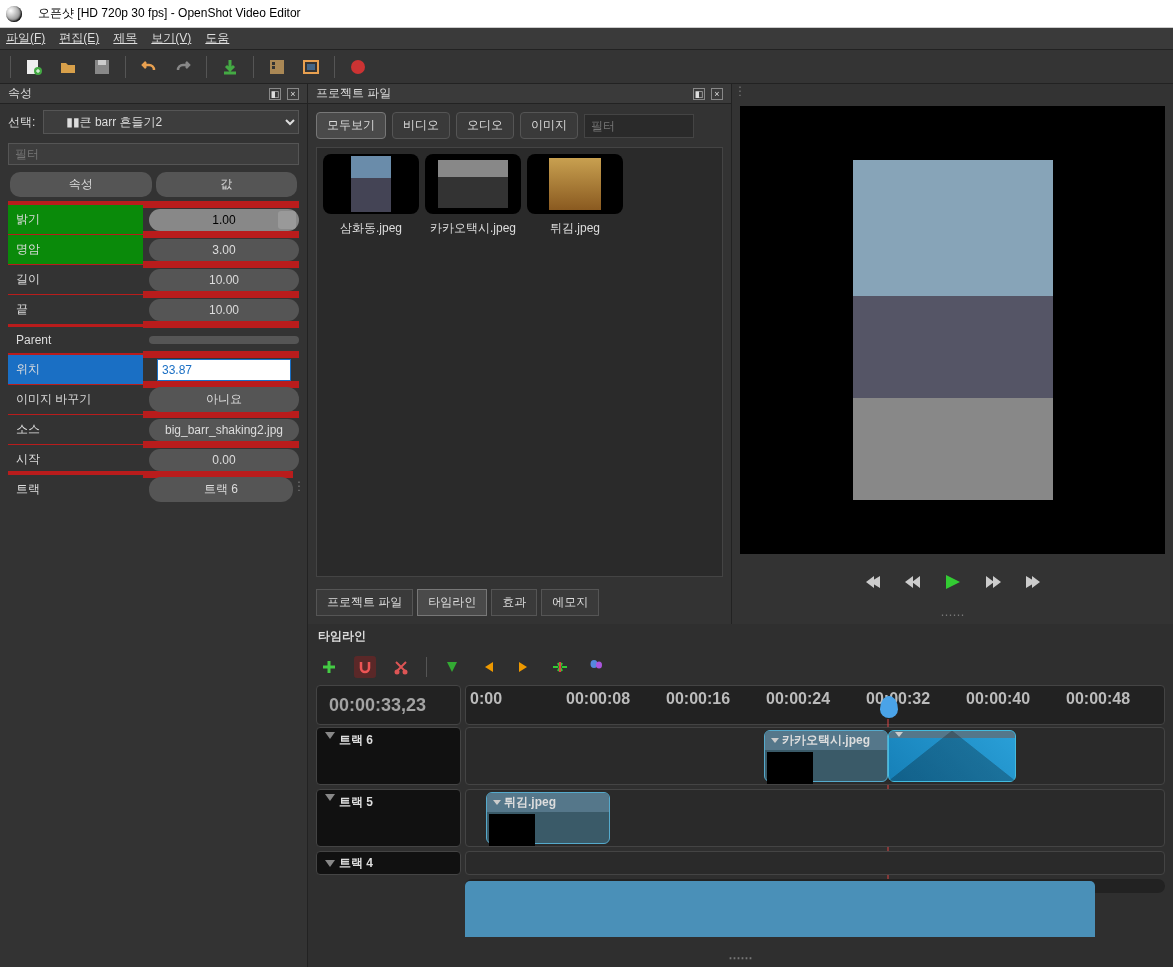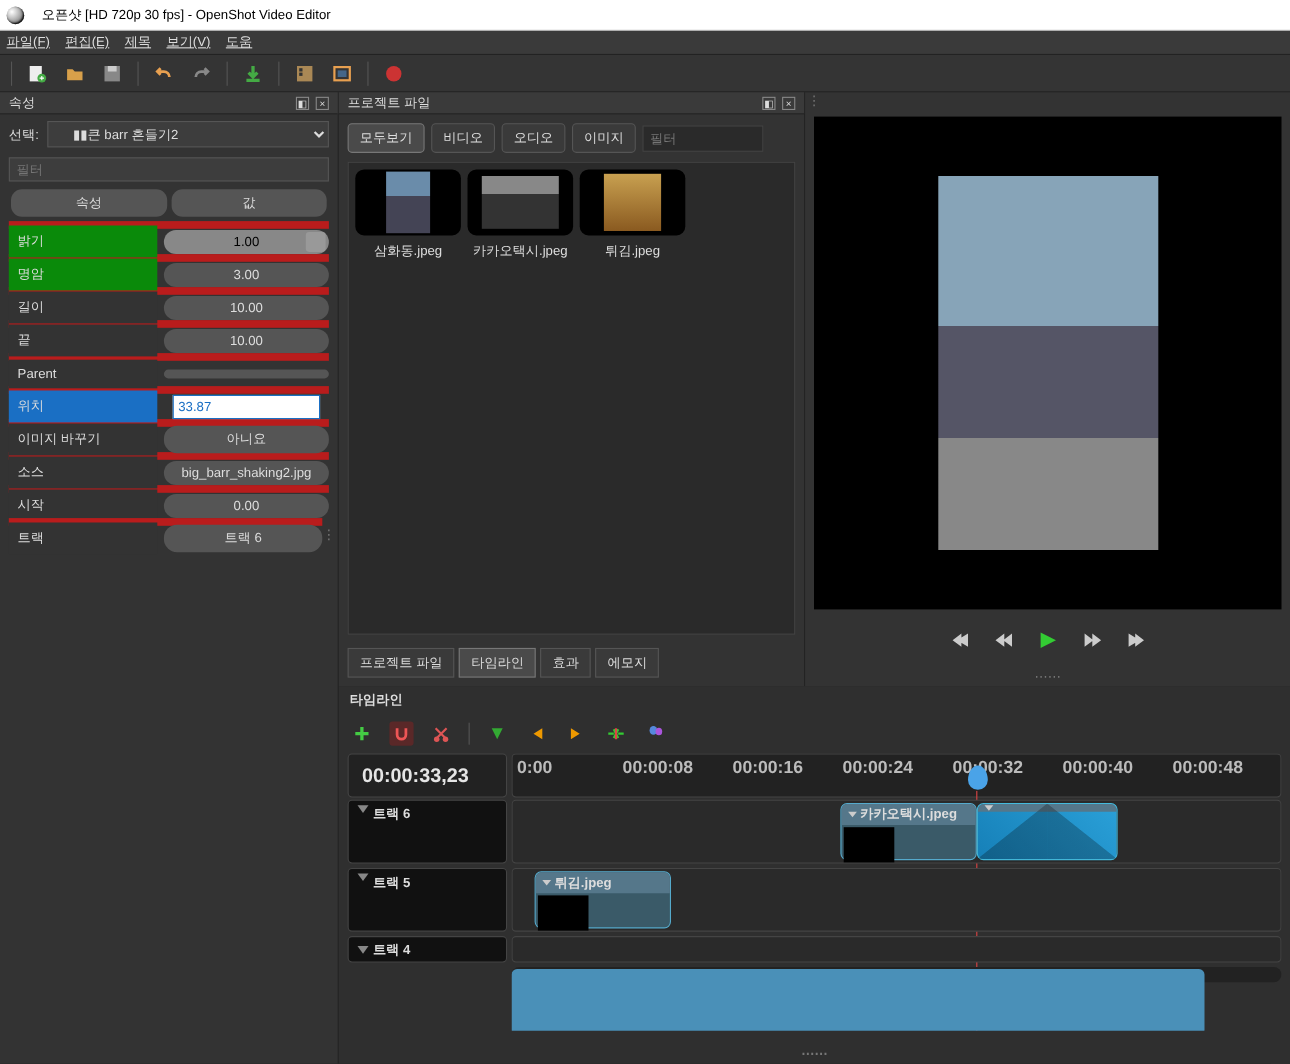--- a/index.html
+++ b/index.html
@@ -65,21 +65,21 @@
 .preview-area { flex: 1; margin: 8px; background: #000; display: flex; align-items: center; justify-content: center; }
 .preview-img { width: 200px; height: 340px; }
 .play-controls { height: 40px; display: flex; align-items: center; justify-content: center; gap: 22px; }
 .play-controls svg { cursor:pointer; }
 .bottom { flex: 1; display: flex; flex-direction: column; background: #2f2f2f; font-weight: bold; }
 .tl-title { padding: 4px 10px; }
 .tl-tools { height: 36px; display: flex; align-items: center; padding: 0 10px; gap: 14px; }
 .tl-body { flex: 1; display: flex; padding: 0 8px 8px; gap: 4px; }
 .tl-left { width: 145px; }
 .tl-right { flex: 1; position: relative; overflow: hidden; }
-.time-display { height: 40px; background: #222; border: 1px solid #444; border-radius: 4px; display: flex; align-items: center; padding: 0 12px; font-size: 18px; color: #e5e5e5; margin-bottom: 2px; }
+.time-display { height: 40px; background: #222; border: 1px solid #444; border-radius: 4px; display: flex; align-items: center; padding: 0 12px; font-size: 18px; color: #a3a3a3; margin-bottom: 2px; }
 .ruler { height: 40px; background: #222; border: 1px solid #444; border-radius: 4px; position: relative; margin-bottom: 2px; }
 .ruler .tick { position: absolute; top: 4px; font-size: 16px; color: #bbb; }
 .playhead-marker { position: absolute; top: 10px; width: 18px; height: 22px; background: #4aa3e8; border-radius: 50% 50% 50% 50% / 60% 60% 40% 40%; transform: translateX(-50%); }
 .playhead-line { position: absolute; top: 34px; bottom: 0; width: 1px; background: #d44; transform: translateX(-50%); }
 .track-head { height: 58px; background: #111; border: 1px solid #444; border-radius: 4px; display: flex; align-items: flex-start; padding: 4px 8px; margin-bottom: 4px; gap:4px;}
 .track-head.small { height: 24px; align-items:center;}
 .track-head .chev { width:0;height:0;border-left:5px solid transparent;border-right:5px solid transparent;border-top:7px solid #888;}
 .track-lane { height: 58px; background: #2a2a2a; border: 1px solid #444; border-radius: 4px; position: relative; margin-bottom: 4px; }
 .track-lane.small { height: 24px; }
 .clip { position: absolute; top: 2px; bottom: 2px; background: #3a5a68; border: 1px solid #5ac; border-radius: 6px; }

